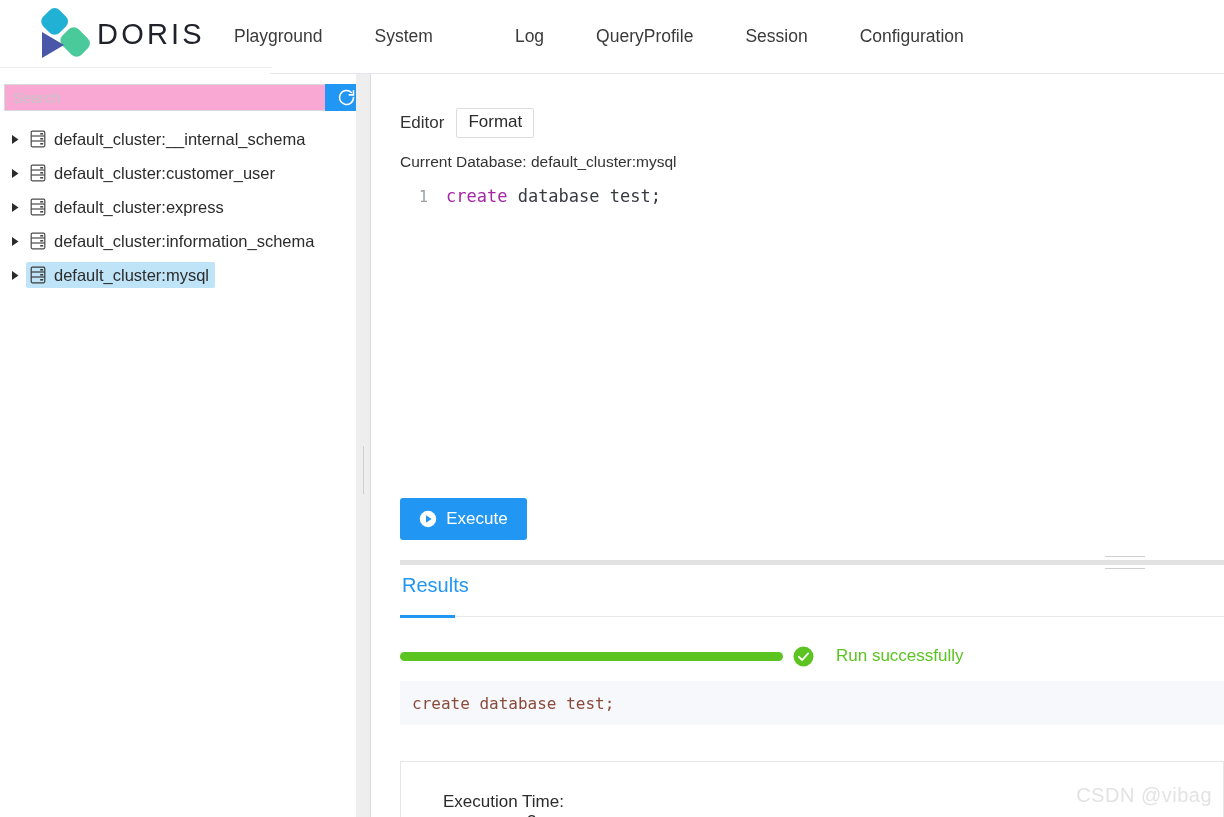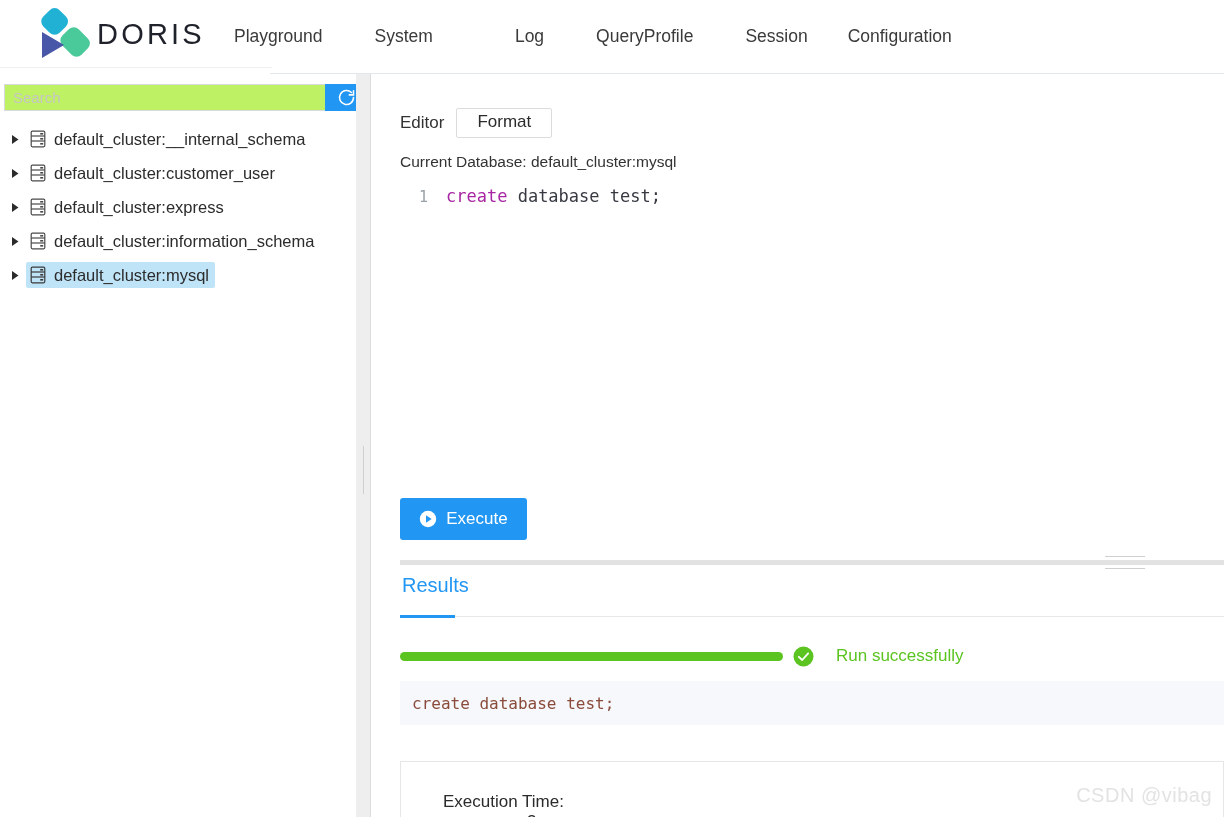--- a/index.html
+++ b/index.html
@@ -86,21 +86,21 @@
   }
   .search-input {
     width: 321px; height: 27px;
     border: 1px solid #d9d9d9;
     border-right: none;
     outline: none;
     padding: 0 8px;
     font-size: 15px;
     color: #333;
     font-family: "Liberation Sans", sans-serif;
-    background: #bef264;
+    background: #f9a8d4;
   }
   .search-input::placeholder { color: #c5c5c5; }
   .refresh-btn {
     width: 43px; height: 27px;
     background: #2196f3;
     border: 1px solid #2196f3;
     display: flex;
     align-items: center;
     justify-content: center;
     cursor: pointer;
@@ -180,21 +180,21 @@
   .editor-label {
     font-size: 17px;
     color: #333;
   }
   .format-btn {
     font-size: 17px;
     color: #2b2b2b;
     border: 1px solid #dcdcdc;
     background: #fff;
     border-radius: 2px;
-    padding: 4px 20px 5px;
+    padding: 4px 11px 5px;
     cursor: pointer;
     font-family: "Liberation Sans", sans-serif;
     line-height: 1.1;
   }
 
   .current-db {
     position: absolute;
     left: 28px; top: 79px;
     font-size: 15.5px;
     color: #333;
@@ -397,21 +397,21 @@
       </svg>
     </div>
 
     <div class="brand">DORIS</div>
 
     <div class="nav">
       <div class="nav-item" style="margin-right:52px;">Playground</div>
       <div class="nav-item" style="margin-right:82px;">System</div>
       <div class="nav-item" style="margin-right:52px;">Log</div>
       <div class="nav-item" style="margin-right:52px;">QueryProfile</div>
-      <div class="nav-item" style="margin-right:40px;">Session</div>
+      <div class="nav-item" style="margin-right:52px;">Session</div>
       <div class="nav-item">Configuration</div>
     </div>
   </div>
 
   <div class="sidebar">
 
     <div class="search-row">
       <input class="search-input" type="text" placeholder="Search" style="">
       <div class="refresh-btn">
         <span>

